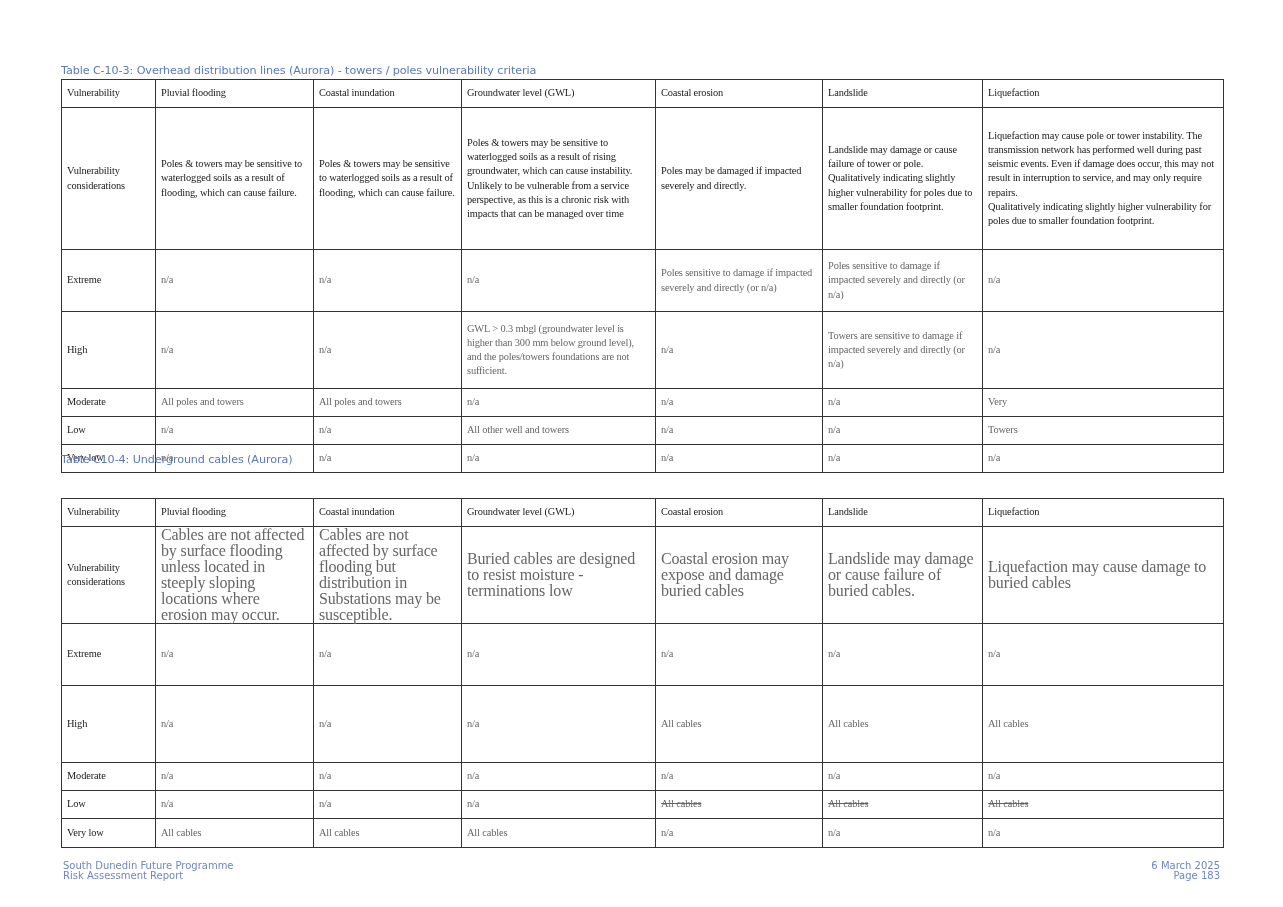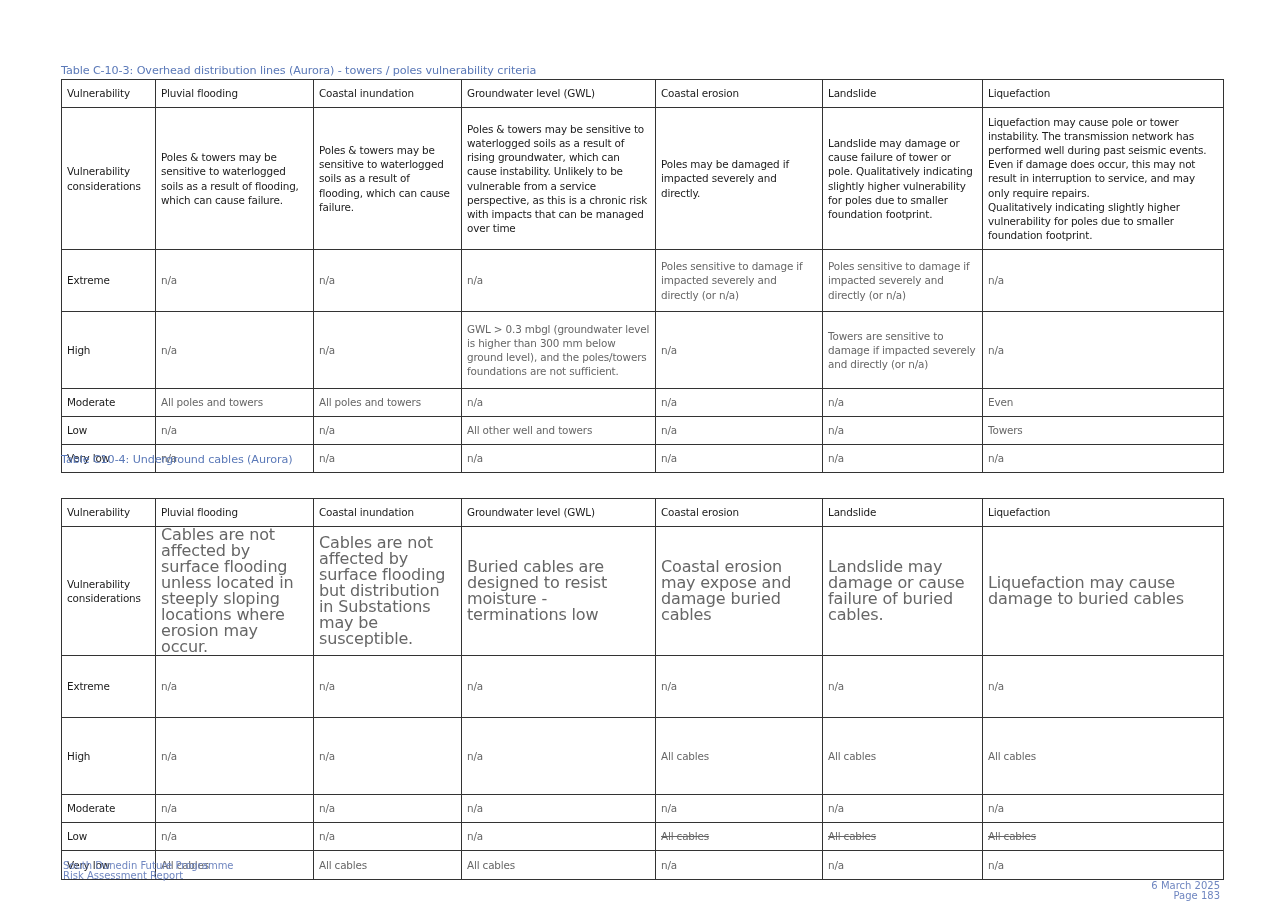--- a/index.html
+++ b/index.html
@@ -11,20 +11,21 @@
       position: absolute; left: 61px;
       font-size: 11.2px; color: #5b79b8; letter-spacing: -0.1px;
       white-space: nowrap;
     }
     #cap1 { top: 64px; }
     #cap2 { top: 453px; }
     table.vt {
       position: absolute; left: 61px; width: 1162px;
       border-collapse: collapse; table-layout: fixed;
       font-size: 10.4px;
+      font-family: Liberation Serif, serif;
     }
     #t1 { top: 79px; }
     #t2 { top: 498px; }
     table.vt td {
       border: 1.5px solid #333;
       padding: 0 5px;
       vertical-align: middle;
       line-height: 14.2px;
       letter-spacing: -0.15px;
     }
@@ -51,21 +52,21 @@
     #t2 tr.r-consid { height: 93px; }
     #t2 tr.r-extreme { height: 62px; }
     #t2 tr.r-high { height: 77px; }
     #t2 tr.r-moderate, #t2 tr.r-low { height: 28px; }
     #t2 tr.r-verylow { height: 29px; }
     .footer {
       position: absolute; top: 861px;
       font-size: 10px; color: #6f86c0; line-height: 9.5px;
     }
     .footer.left { left: 63px; }
-    .footer.right { right: 63px; text-align: right; margin-top: 20px; }
+    .footer.right { right: 63px; text-align: right; }
   </style>
 </head>
 <body>
 
 <div id="cap1" class="caption">Table C-10-3: Overhead distribution lines (Aurora) - towers / poles vulnerability criteria</div>
 
 <table id="t1" class="vt">
   <colgroup>
       <col class="c0">
       <col class="c1">
@@ -113,21 +114,21 @@
     <td class="lt">Towers are sensitive to damage if impacted severely and directly (or n/a)</td>
     <td class="lt">n/a</td>
   </tr>
   <tr class="r-moderate">
     <td class="rl">Moderate</td>
     <td class="lt">All poles and towers</td>
     <td class="lt">All poles and towers</td>
     <td class="lt">n/a</td>
     <td class="lt">n/a</td>
     <td class="lt">n/a</td>
-    <td class="lt">Even</td>
+    <td class="lt">Very</td>
   </tr>
   <tr class="r-low">
     <td class="rl">Low</td>
     <td class="lt">n/a</td>
     <td class="lt">n/a</td>
     <td class="lt">All other well and towers</td>
     <td class="lt">n/a</td>
     <td class="lt">n/a</td>
     <td class="lt">Towers</td>
   </tr>

